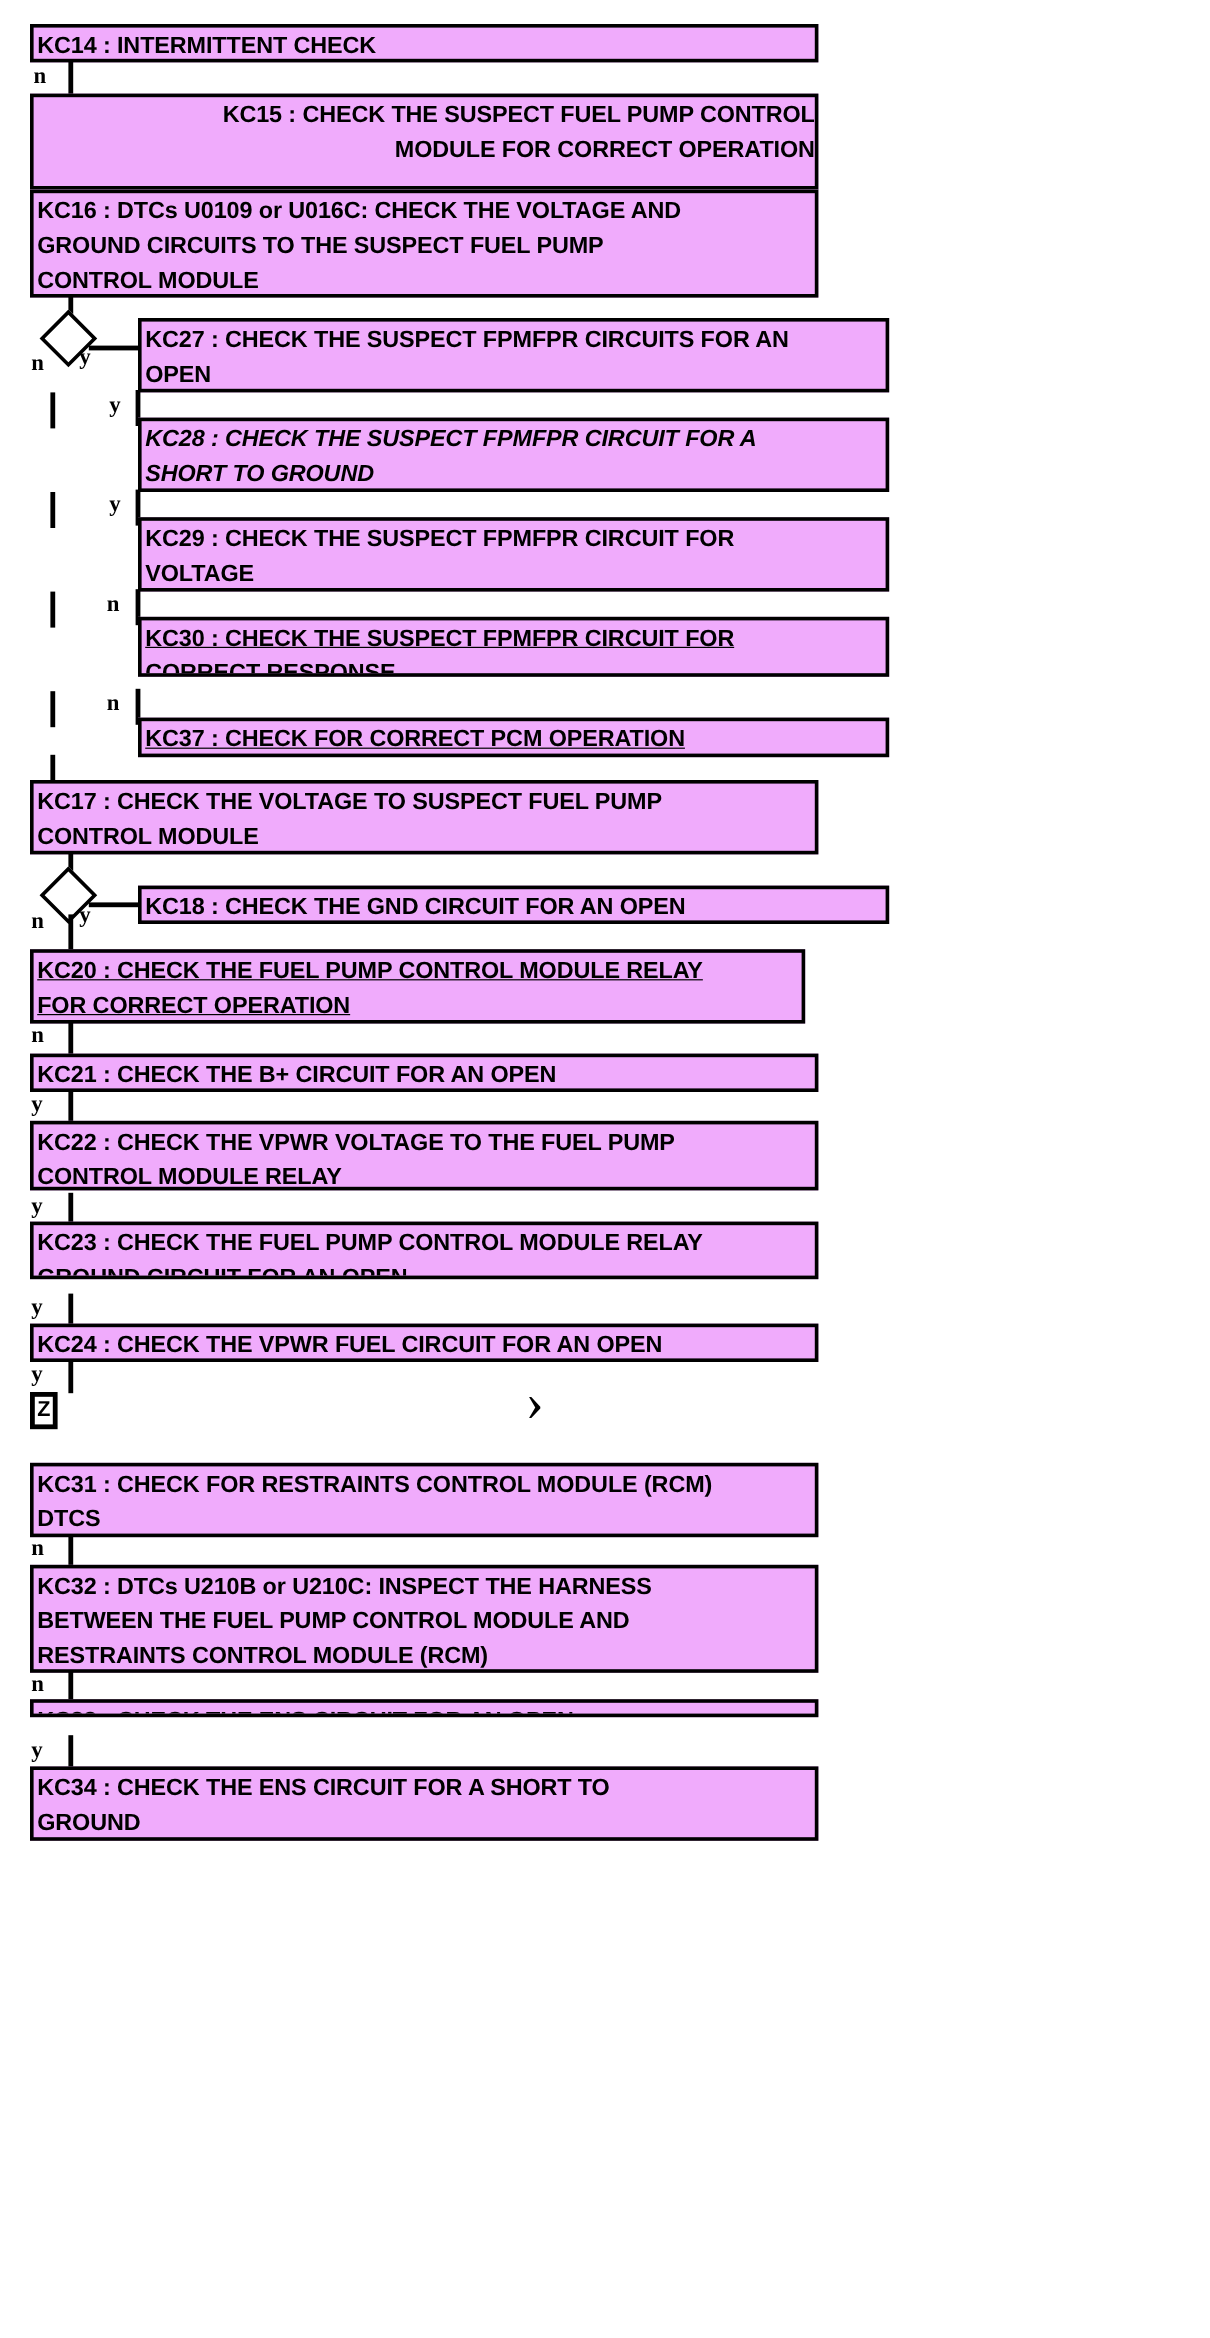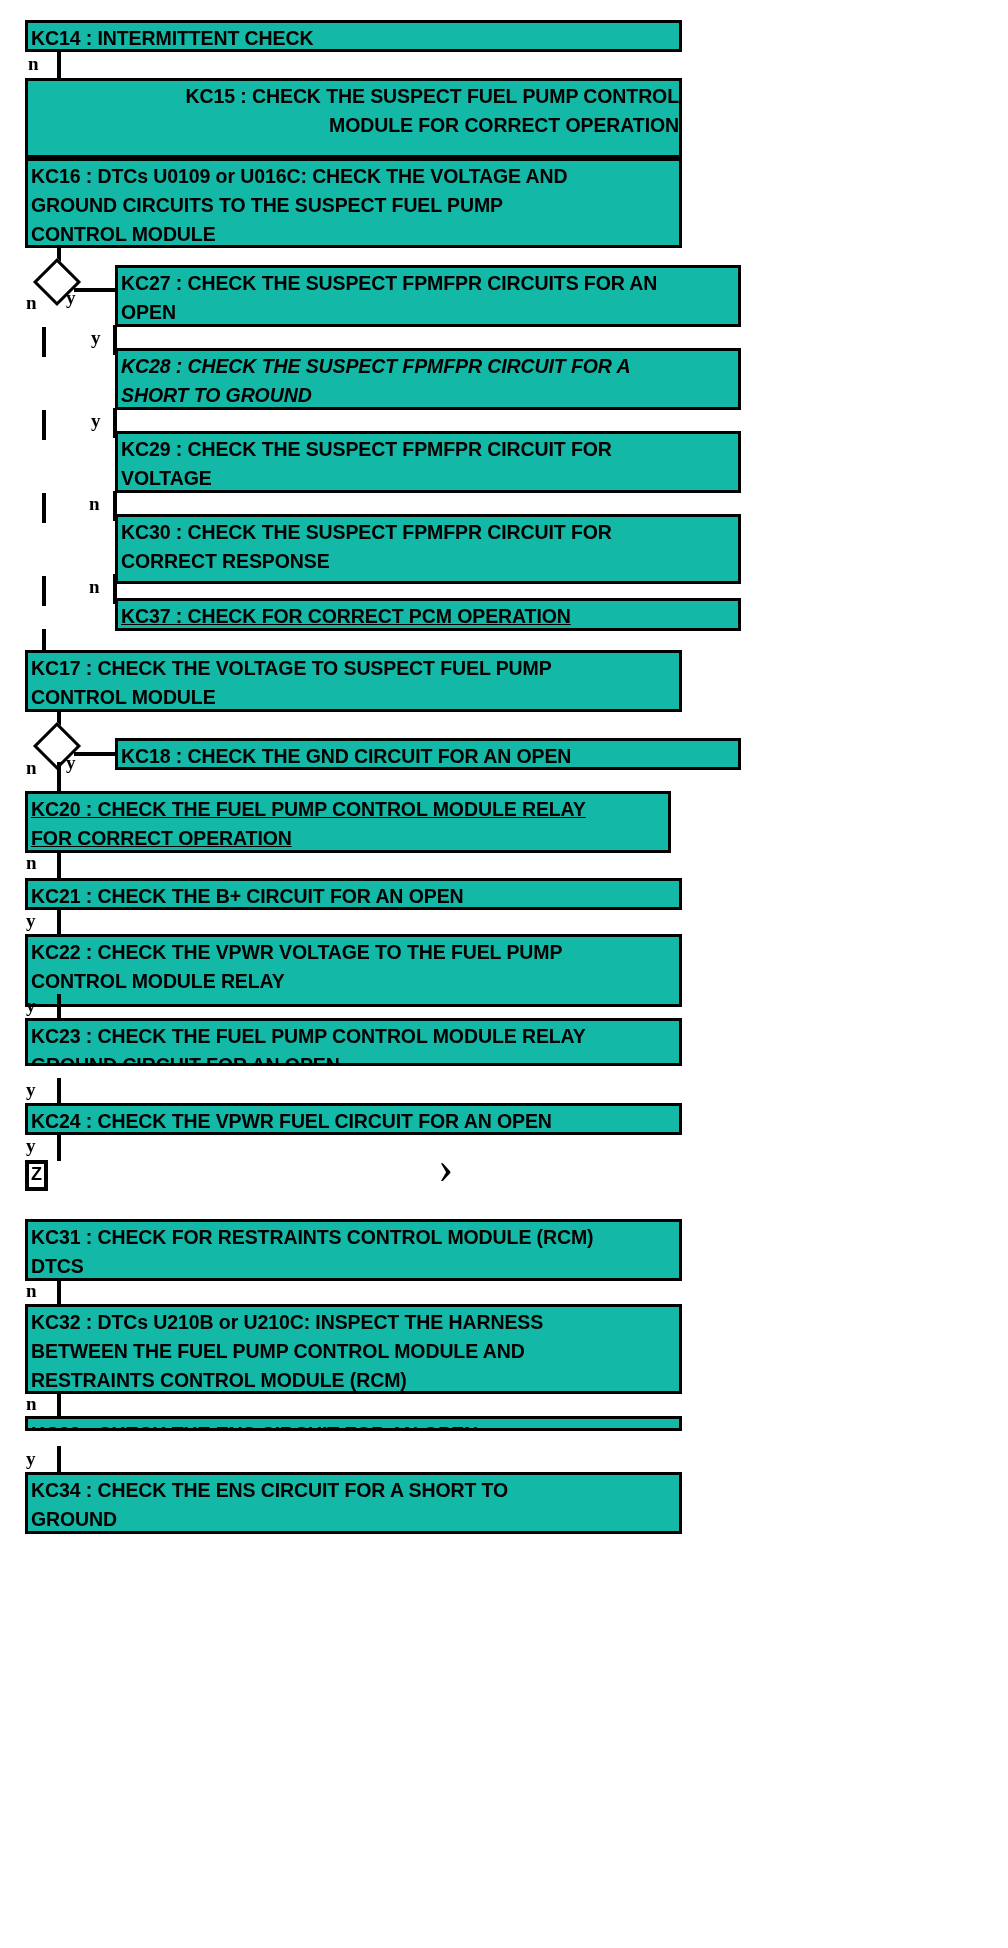--- a/index.html
+++ b/index.html
@@ -17,21 +17,21 @@
   }
   #canvas {
     position: absolute;
     left: 0; top: 0;
     width: 1008px; height: 1948px;
   }
   
   .node {
     position: absolute;
     border: 3px solid #000;
-    background: #14b8a6;
+    background: #f0abfc;
     padding: 1px 0 2px 3px;
     font-weight: bold;
     font-size: 19.5px;
     line-height: 29px;
     letter-spacing: -0.1px;
     white-space: pre-line;
     text-align: left;
     overflow: hidden;
   }
   
@@ -130,21 +130,21 @@
   <div class="blabel" style="left:91px; top:411px;">y</div>
   <div class="dash" style="left:42px; top:410px; height:30px;"></div>
 
   <div class="node" style="left:115px; top:431px; width:626px; height:62px;">KC29 : CHECK THE SUSPECT FPMFPR CIRCUIT FOR
 VOLTAGE</div>
 
   <div class="conn" style="left:113px; top:491px; height:30px;"></div>
   <div class="blabel" style="left:89px; top:494px;">n</div>
   <div class="dash" style="left:42px; top:493px; height:30px;"></div>
 
-  <div class="node" style="left:115px; top:514px; width:626px; height:70px;">KC30 : CHECK THE SUSPECT FPMFPR CIRCUIT FOR
+  <div class="node" style="left:115px; top:514px; width:626px; height:50px;text-decoration:underline;">KC30 : CHECK THE SUSPECT FPMFPR CIRCUIT FOR
 CORRECT RESPONSE</div>
 
   <div class="conn" style="left:113px; top:574px; height:30px;"></div>
   <div class="blabel" style="left:89px; top:577px;">n</div>
   <div class="dash" style="left:42px; top:576px; height:30px;"></div>
 
   <div class="node" style="left:115px; top:598px; width:626px; height:33px;text-decoration:underline;">KC37 : CHECK FOR CORRECT PCM OPERATION</div>
 
   <div class="dash" style="left:42px; top:629px; height:30px;"></div>
 
@@ -167,21 +167,21 @@
 FOR CORRECT OPERATION</div>
 
   <div class="conn" style="left:57px; top:851px; height:28px;"></div>
   <div class="blabel" style="left:26px; top:853px;">n</div>
 
   <div class="node" style="left:25px; top:878px; width:657px; height:32px;">KC21 : CHECK THE B+ CIRCUIT FOR AN OPEN</div>
 
   <div class="conn" style="left:57px; top:908px; height:28px;"></div>
   <div class="blabel" style="left:26px; top:911px;">y</div>
 
-  <div class="node" style="left:25px; top:934px; width:657px; height:73px;">KC22 : CHECK THE VPWR VOLTAGE TO THE FUEL PUMP
+  <div class="node" style="left:25px; top:934px; width:657px; height:58px;">KC22 : CHECK THE VPWR VOLTAGE TO THE FUEL PUMP
 CONTROL MODULE RELAY</div>
 
   <div class="conn" style="left:57px; top:994px; height:28px;"></div>
   <div class="blabel" style="left:26px; top:996px;">y</div>
 
   <div class="node" style="left:25px; top:1018px; width:657px; height:48px;">KC23 : CHECK THE FUEL PUMP CONTROL MODULE RELAY
 GROUND CIRCUIT FOR AN OPEN</div>
 
   <div class="conn" style="left:57px; top:1078px; height:28px;"></div>
   <div class="blabel" style="left:26px; top:1080px;">y</div>

